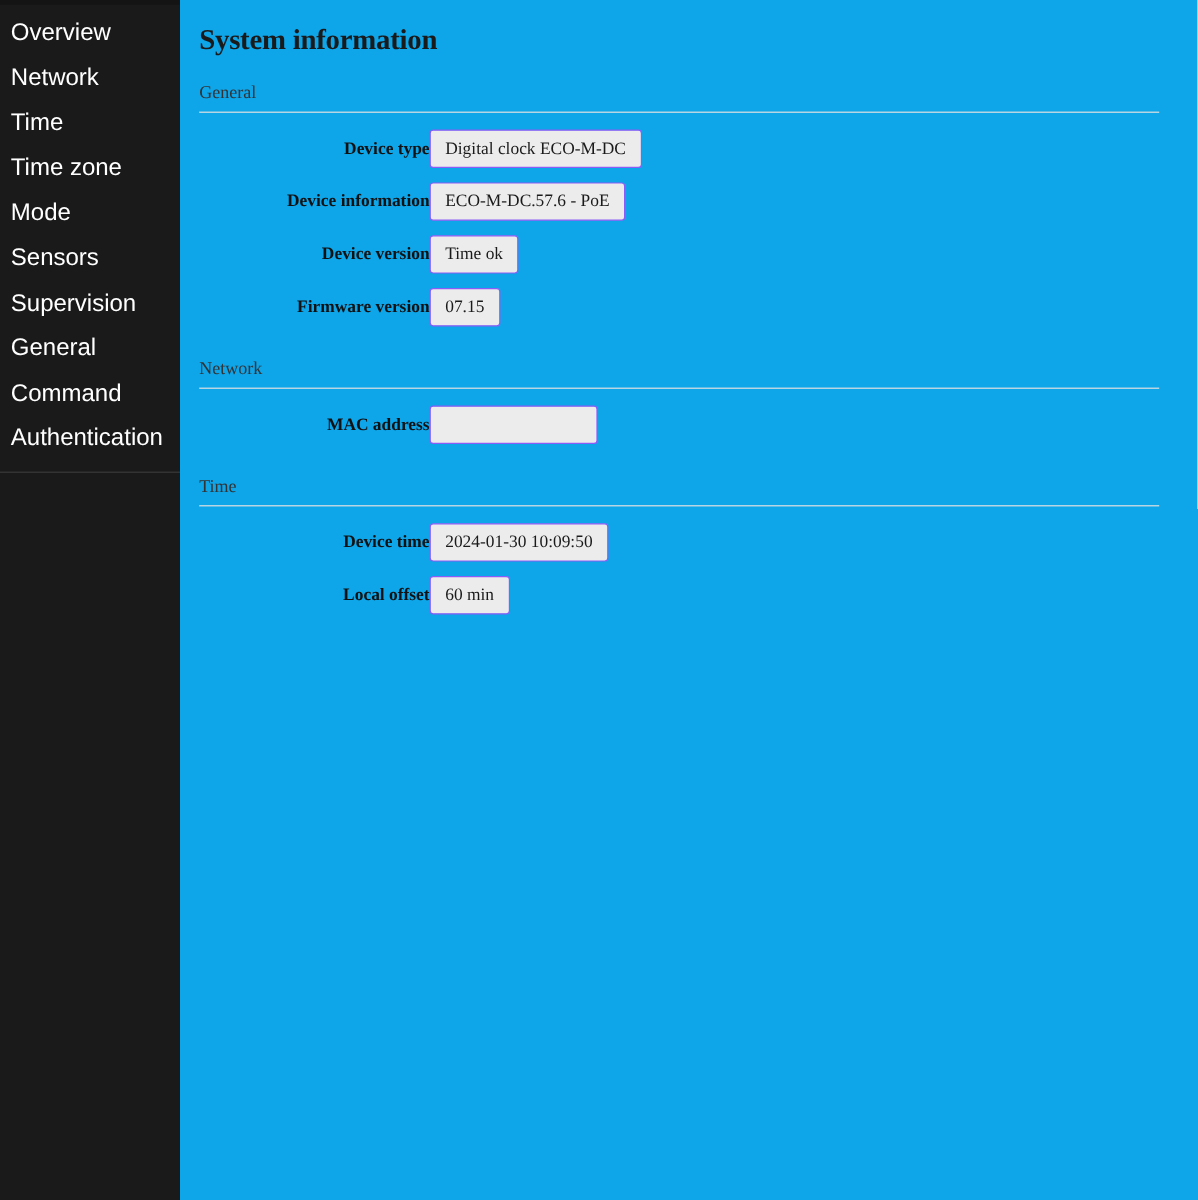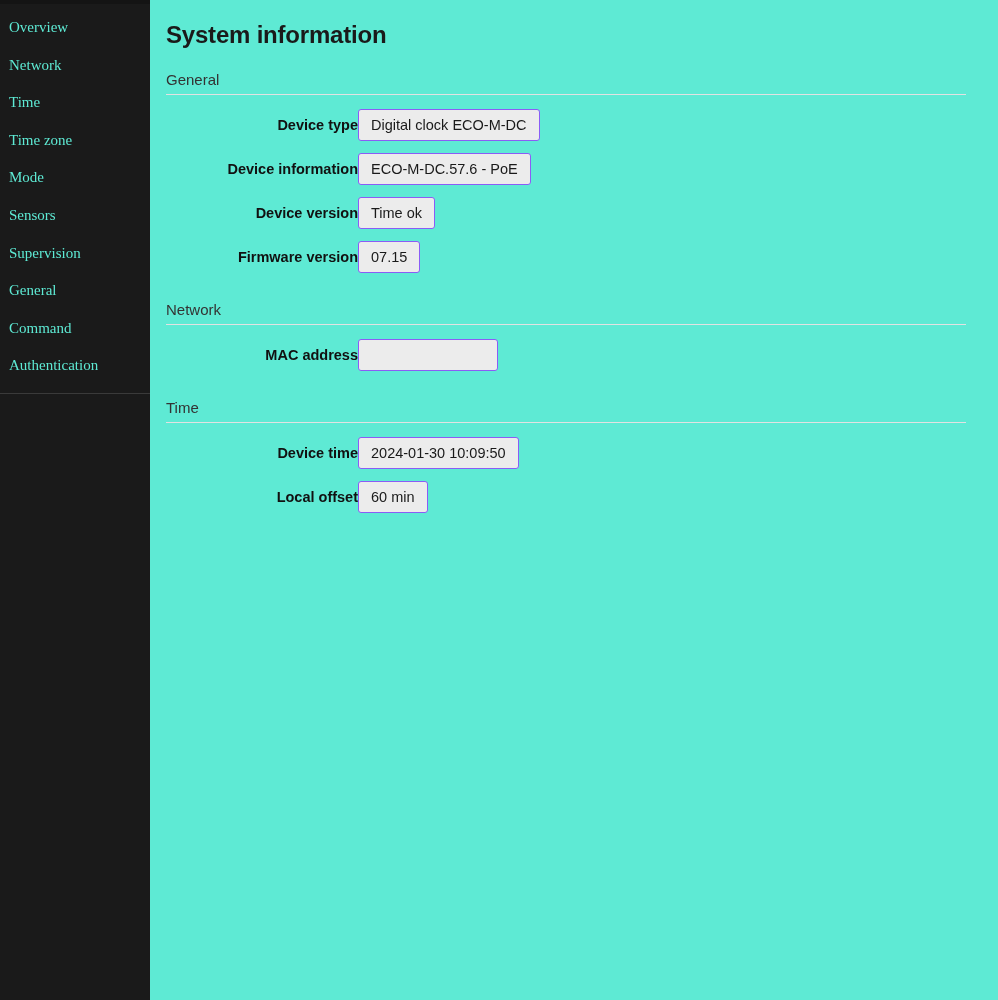--- a/index.html
+++ b/index.html
@@ -28,41 +28,41 @@
     border-top: 4px solid #141414;
     display: flex;
     flex-direction: column;
     padding-top: 5px;
   }
 
   .nav-item {
     height: 37.6px;
     line-height: 37.6px;
     padding-left: 9px;
-    color: #5eead4;
-    font-size: 15px;
+    color: #ffffff;
+    font-size: 20px;
     white-space: nowrap;
     cursor: pointer;
-    font-family: Liberation Serif, serif;
   }
 
   .nav-divider {
     height: 1px;
     background: #3a3a3a;
     margin-top: 8px;
     margin-bottom: 8px;
   }
 
   
   #main {
     flex: 1;
     height: 1000px;
-    background: #5eead4;
+    background: #0ea5e9;
     padding-left: 16px;
     position: relative;
+    font-family: Liberation Serif, serif;
   }
 
   #page-title {
     margin: 0;
     padding-top: 21px;
     font-size: 24px;
     font-weight: bold;
     color: #1a1a1a;
     letter-spacing: -0.2px;
   }

